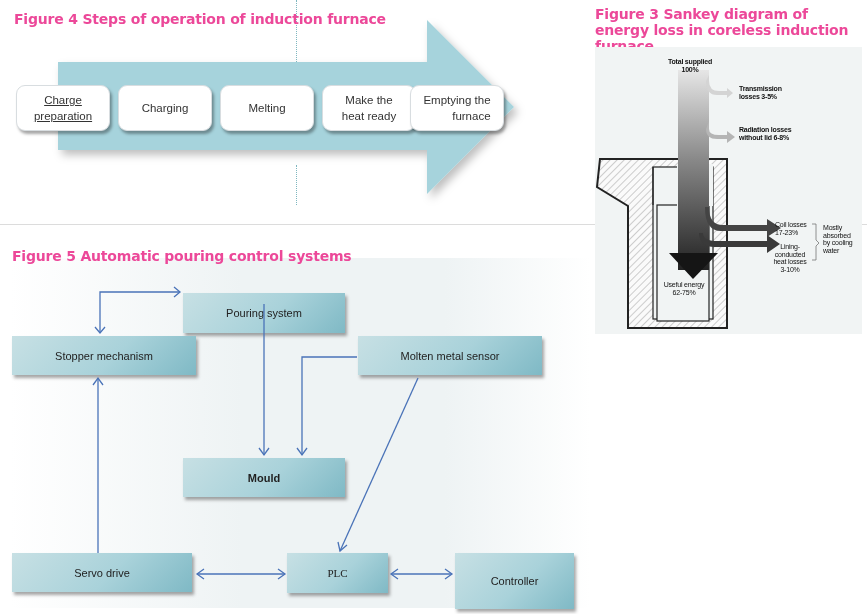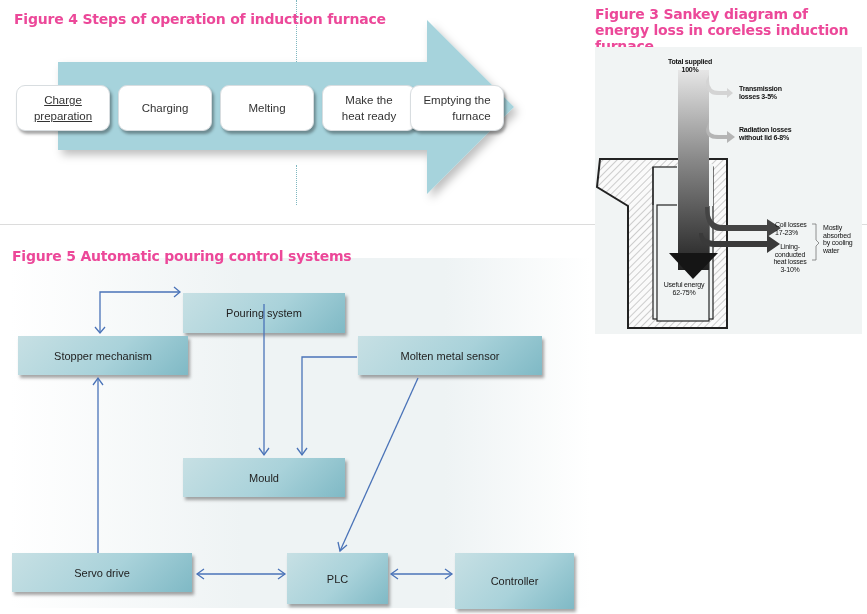--- a/index.html
+++ b/index.html
@@ -18,21 +18,21 @@
 
   .divider { position:absolute; left:0; top:224px; width:867px; height:1px; background:#dcdcdc; }
   .dotline { position:absolute; left:296px; width:0; border-left:1px dotted #7fb7c0; }
 
   
   #fig5-bg { position:absolute; left:10px; top:258px; width:580px; height:350px;
              background:linear-gradient(90deg,#ffffff 0%, #eef3f4 40%, #eef3f4 75%, #ffffff 100%); }
   .box { position:absolute; background:linear-gradient(135deg,#c7e0e4 0%, #a9d2da 55%, #7fb9c5 100%);
          box-shadow:2px 3px 3px rgba(60,60,60,0.45); display:flex; align-items:center; justify-content:center;
          font-size:11px; color:#222; }
-  .box.bold { font-weight:normal;text-align:center; }
+  .box.bold { font-weight:bold;text-align:center; }
   #fig5-svg { position:absolute; left:0; top:0; }
 
   
   #fig3-panel { position:absolute; left:595px; top:47px; width:267px; height:287px; background:#f1f4f4; }
   #fig3-svg { position:absolute; left:595px; top:47px; }
   .s-label { position:absolute; font-size:7px; line-height:7.5px; color:#111; font-family:"Liberation Sans", sans-serif; letter-spacing:-0.2px; }
   .s-label.center { text-align:center; }
 </style>
 </head>
 <body>
@@ -57,25 +57,25 @@
 heat ready</div>
 <div class="step" style="left:410px;text-align:right;">Emptying the
 furnace</div>
 
 <div class="divider"></div>
 
 <div id="fig5-bg"></div>
 <div id="fig5-title" class="title">Figure 5 Automatic pouring control systems</div>
 
 <div class="box" style="left:183px;top:265px;width:162px;height:40px;margin-top:28px;">Pouring system</div>
-<div class="box" style="left:18px;top:336px;width:170px;height:39px;">Stopper mechanism</div>
+<div class="box" style="left:12px;top:336px;width:184px;height:39px;">Stopper mechanism</div>
 <div class="box" style="left:358px;top:336px;width:184px;height:39px;">Molten metal sensor</div>
 <div class="box bold" style="left:183px;top:458px;width:162px;height:39px;">Mould</div>
 <div class="box" style="left:12px;top:553px;width:180px;height:39px;">Servo drive</div>
-<div class="box" style="left:287px;top:553px;width:101px;height:51px;">PLC</div>
+<div class="box" style="left:287px;top:553px;width:101px;height:40px;font-family:Liberation Serif, serif;">PLC</div>
 <div class="box" style="left:455px;top:553px;width:119px;height:56px;">Controller</div>
 
 <svg id="fig5-svg" width="600" height="614">
   <g fill="none" stroke="#4a73b8" stroke-width="1.3">
 
     <polyline points="100,333 100,292 180,292"></polyline>
     <polyline points="174,287 180,292 174,297"></polyline>
     <polyline points="95,327 100,333 105,327"></polyline>
 
     <line x1="264" y1="304" x2="264" y2="455"></line>

